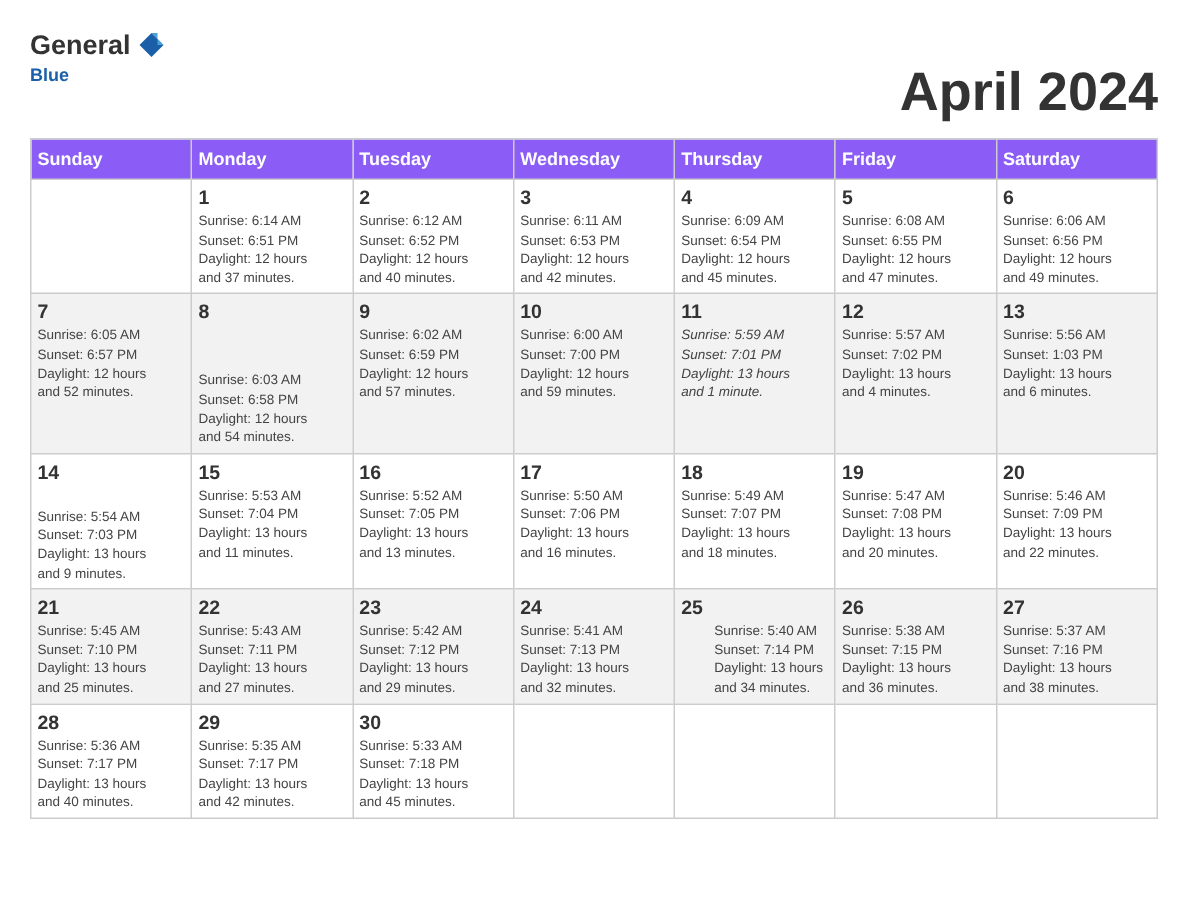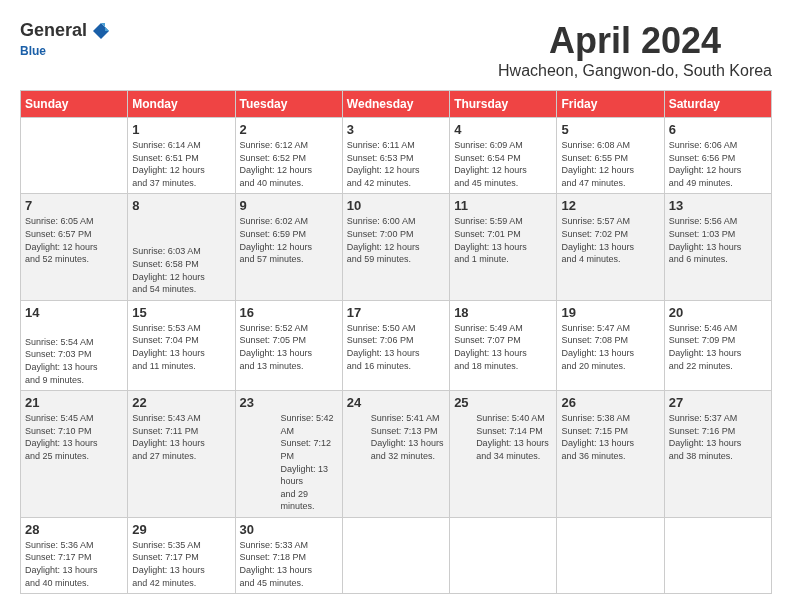--- a/index.html
+++ b/index.html
@@ -16,57 +16,58 @@
       align-items: flex-start;
       margin-bottom: 10px;
     }
     .logo {
       display: flex;
       flex-direction: column;
       align-items: flex-start;
     }
     .logo-text {
       display: flex;
-      align-items: flex-end;
+      align-items: flex-start;
       gap: 2px;
     }
     .logo-general {
       font-size: 18px;
       font-weight: bold;
       color: #333;
     }
     .logo-blue {
       font-size: 12px;
       font-weight: bold;
       color: #1a5fa8;
     }
     .logo-icon {
       width: 20px;
       height: 20px;
       margin-left: 2px;
     }
     .title-section {
-      text-align: center;
+      text-align: left;
+      margin-top: 20px;
     }
     .month-title {
       font-size: 36px;
       font-weight: bold;
       color: #333;
     }
     .location {
       font-size: 16px;
       color: #333;
     }
     .calendar {
       width: 100%;
       border-collapse: collapse;
       font-size: 10px;
     }
     .calendar thead th {
-      background-color: #ef4444;
+      background-color: #8b5cf6;
       color: white;
       padding: 6px 4px;
       text-align: left;
       font-size: 12px;
       font-weight: bold;
       border: 1px solid #ccc;
     }
     .calendar tbody td {
       border: 1px solid #ccc;
       vertical-align: top;
@@ -110,21 +111,20 @@
         <polygon points="10,2 18,10 10,18 2,10" fill="#1a5fa8"></polygon>
         <polygon points="10,2 18,10 14,10 14,2" fill="#4a9fd4"></polygon>
       </svg>
     </div>
     <div>
       <span class="logo-blue">Blue</span>
     </div>
   </div>
   <div class="title-section">
     <div class="month-title">April 2024</div>
-    <div class="location">Hwacheon, Gangwon-do, South Korea</div>
   </div>
 </div>
 
 <table class="calendar">
   <thead>
     <tr>
     <th>Sunday</th>
         <th>Monday</th>
         <th>Tuesday</th>
         <th>Wednesday</th>
@@ -203,21 +203,21 @@
         </td>
         <td>
           <span class="day-number">10</span>
           <div class="day-info" style="white-space: pre-line;">Sunrise: 6:00 AM
 Sunset: 7:00 PM
 Daylight: 12 hours
 and 59 minutes.</div>
         </td>
         <td>
           <span class="day-number">11</span>
-          <div class="day-info" style="white-space: pre-line;">Sunrise: 5:59 AM
+          <div class="day-info" style="white-space: pre-line; font-style: italic;">Sunrise: 5:59 AM
 Sunset: 7:01 PM
 Daylight: 13 hours
 and 1 minute.</div>
         </td>
         <td>
           <span class="day-number">12</span>
           <div class="day-info" style="white-space: pre-line;">Sunrise: 5:57 AM
 Sunset: 7:02 PM
 Daylight: 13 hours
 and 4 minutes.</div>
@@ -291,28 +291,28 @@
         </td>
         <td>
           <span class="day-number">22</span>
           <div class="day-info" style="white-space: pre-line;">Sunrise: 5:43 AM
 Sunset: 7:11 PM
 Daylight: 13 hours
 and 27 minutes.</div>
         </td>
         <td>
           <span class="day-number">23</span>
-          <div class="day-info" style="white-space: pre-line; margin-left: 41px;">Sunrise: 5:42 AM
+          <div class="day-info" style="white-space: pre-line;">Sunrise: 5:42 AM
 Sunset: 7:12 PM
 Daylight: 13 hours
 and 29 minutes.</div>
         </td>
         <td>
           <span class="day-number">24</span>
-          <div class="day-info" style="white-space: pre-line; margin-left: 24px;">Sunrise: 5:41 AM
+          <div class="day-info" style="white-space: pre-line;">Sunrise: 5:41 AM
 Sunset: 7:13 PM
 Daylight: 13 hours
 and 32 minutes.</div>
         </td>
         <td>
           <span class="day-number">25</span>
           <div class="day-info" style="white-space: pre-line; margin-left: 22px;">Sunrise: 5:40 AM
 Sunset: 7:14 PM
 Daylight: 13 hours
 and 34 minutes.</div>

